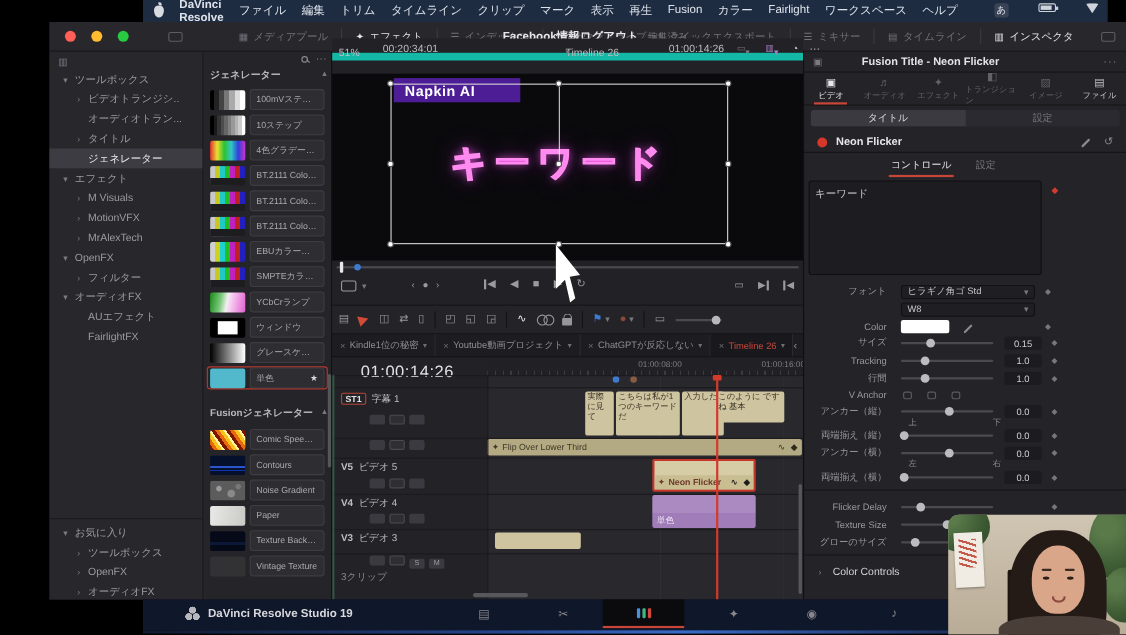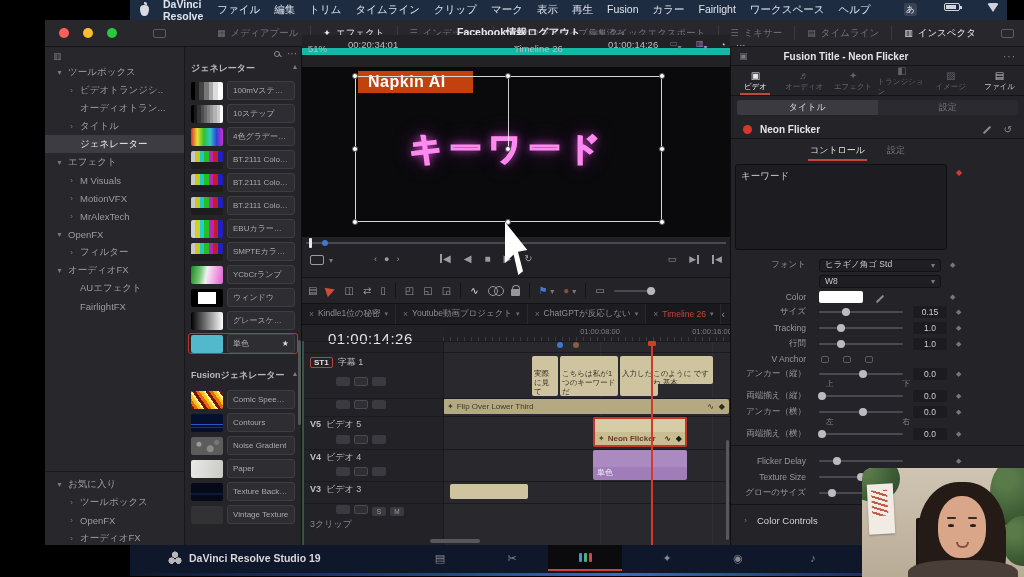--- a/index.html
+++ b/index.html
@@ -88,21 +88,21 @@
 #gp-scroll{position:absolute;right:0;top:293px;width:3px;height:85px;background:#55555a;border-radius:2px}
 
 
 #vtop{position:absolute;left:302px;top:35px;width:428px;height:20px;background:#222126;border-bottom:7px solid #14b8a6;color:#bdbdc2;font-size:9.5px}
 #vtop span{position:absolute;top:4px;white-space:nowrap}
 .chev{color:#7a7a80;font-size:8px}
 #canvas{position:absolute;left:302px;top:67px;width:428px;height:170px;background:#0a0a0c;overflow:hidden}
 #selrect{position:absolute;left:53px;top:9px;width:307px;height:146px;border:1px solid #d8d8d8}
 .handle{position:absolute;width:6px;height:6px;border-radius:50%;background:#fff;border:1px solid #555;margin:-3px}
 #vline{position:absolute;left:206px;top:9px;width:1px;height:74px;background:rgba(255,255,255,.8)}
-#napkin{position:absolute;left:56px;top:4px;width:115px;height:22px;background:#c2410c;color:#fff;font-weight:bold;font-size:16px;display:flex;align-items:center;padding-left:10px;letter-spacing:.5px}
+#napkin{position:absolute;left:56px;top:4px;width:115px;height:22px;background:#4c1d95;color:#fff;font-weight:bold;font-size:13px;display:flex;align-items:center;padding-left:10px;letter-spacing:.5px}
 #neon{position:absolute;left:206px;top:82px;transform:translate(-50%,-50%);font-size:33px;font-weight:bold;letter-spacing:6px;color:#e44fd8;-webkit-text-stroke:1.5px #ff8af0;text-shadow:0 0 8px rgba(236,90,228,.95),0 0 20px rgba(180,40,200,.65);white-space:nowrap}
 #cursor{position:absolute;left:505px;top:222px;width:36px;height:54px;background:#fff;
   clip-path:polygon(0% 0%,0% 76%,24% 60%,37% 98%,50% 91%,36% 55%,62% 52%);
   filter:drop-shadow(0 0 1.5px #000);z-index:60}
 
 
 #transport{position:absolute;left:302px;top:237px;width:428px;height:41px;background:#222126;border-bottom:1px solid #141417;color:#9a9aa0}
 #scrubline{position:absolute;left:4px;right:4px;top:5px;height:2px;background:#4a4a50}
 #scrubtick{position:absolute;left:7px;top:1px;width:3px;height:10px;background:#e8e8ec;border-radius:1px}
 #scrubdot{position:absolute;left:20px;top:3px;width:6px;height:6px;border-radius:50%;background:#3f7ad1}
@@ -143,21 +143,21 @@
 .rl{position:absolute;top:2px;transform:translateX(-50%)}
 #tl-lanes{position:absolute;left:141px;top:16px;right:0;bottom:0;background:#28282d}
 .gridv{position:absolute;top:0;bottom:0;width:1px;background:#2f2f35}
 .tl-hr{position:absolute;left:0;right:0;height:1px;background:#1b1b1f}
 .hdr-lb{position:absolute;color:#bdbdc2;font-size:9px;white-space:nowrap}
 .hdr-id{color:#bdbdc2;font-weight:bold}
 .st-badge{border:1px solid #b8453a;border-radius:2px;padding:0 3px;font-size:8px;color:#e2e2e6;font-weight:bold}
 .mini{display:inline-block;width:14px;height:9px;background:#3a3a40;border-radius:2px;margin-right:4px;font-size:6.5px;color:#9c9ca2;text-align:center;line-height:9px}
 .mini.lt{background:#2e2e33;border:1px solid #4a4a50}
 .clip{position:absolute;border-radius:2px;overflow:hidden;font-size:7.5px;color:#332e20;line-height:1.2}
-.st-clip{background:#cfc4a0;padding:13px 2px}
+.st-clip{background:#cfc4a0;padding:0 2px}
 #flipclip{background:#b3a982;color:#3e3827;display:flex;align-items:center;gap:3px;padding:0 4px;font-size:8px}
 .clip-icx{margin-left:auto;display:flex;gap:5px;color:#2e2a1c;font-size:8px}
 #neonclip{background:#d6cca6;border:2px solid #c4372b}
 #neonclip .nc-name{position:absolute;left:0;right:0;bottom:0;height:13px;background:#c9bd92;display:flex;align-items:center;gap:3px;padding:0 3px;color:#6b3a2a;font-size:8px;font-weight:bold}
 #purpleclip{background:linear-gradient(180deg,#ab8ac2 0 55%,#a07cb8 55%);color:#f0eaf6;font-size:8px}
 #purpleclip span{position:absolute;left:4px;bottom:2px}
 #v3clip{background:#cfc4a0}
 #playhead{position:absolute;top:0;bottom:0;width:2px;background:#d23a2c;z-index:20}
 #playcap{position:absolute;top:0;width:8px;height:5px;background:#d23a2c;border-radius:1px;z-index:21}
 .mkdot{position:absolute;width:6px;height:6px;border-radius:50%;top:17px}

